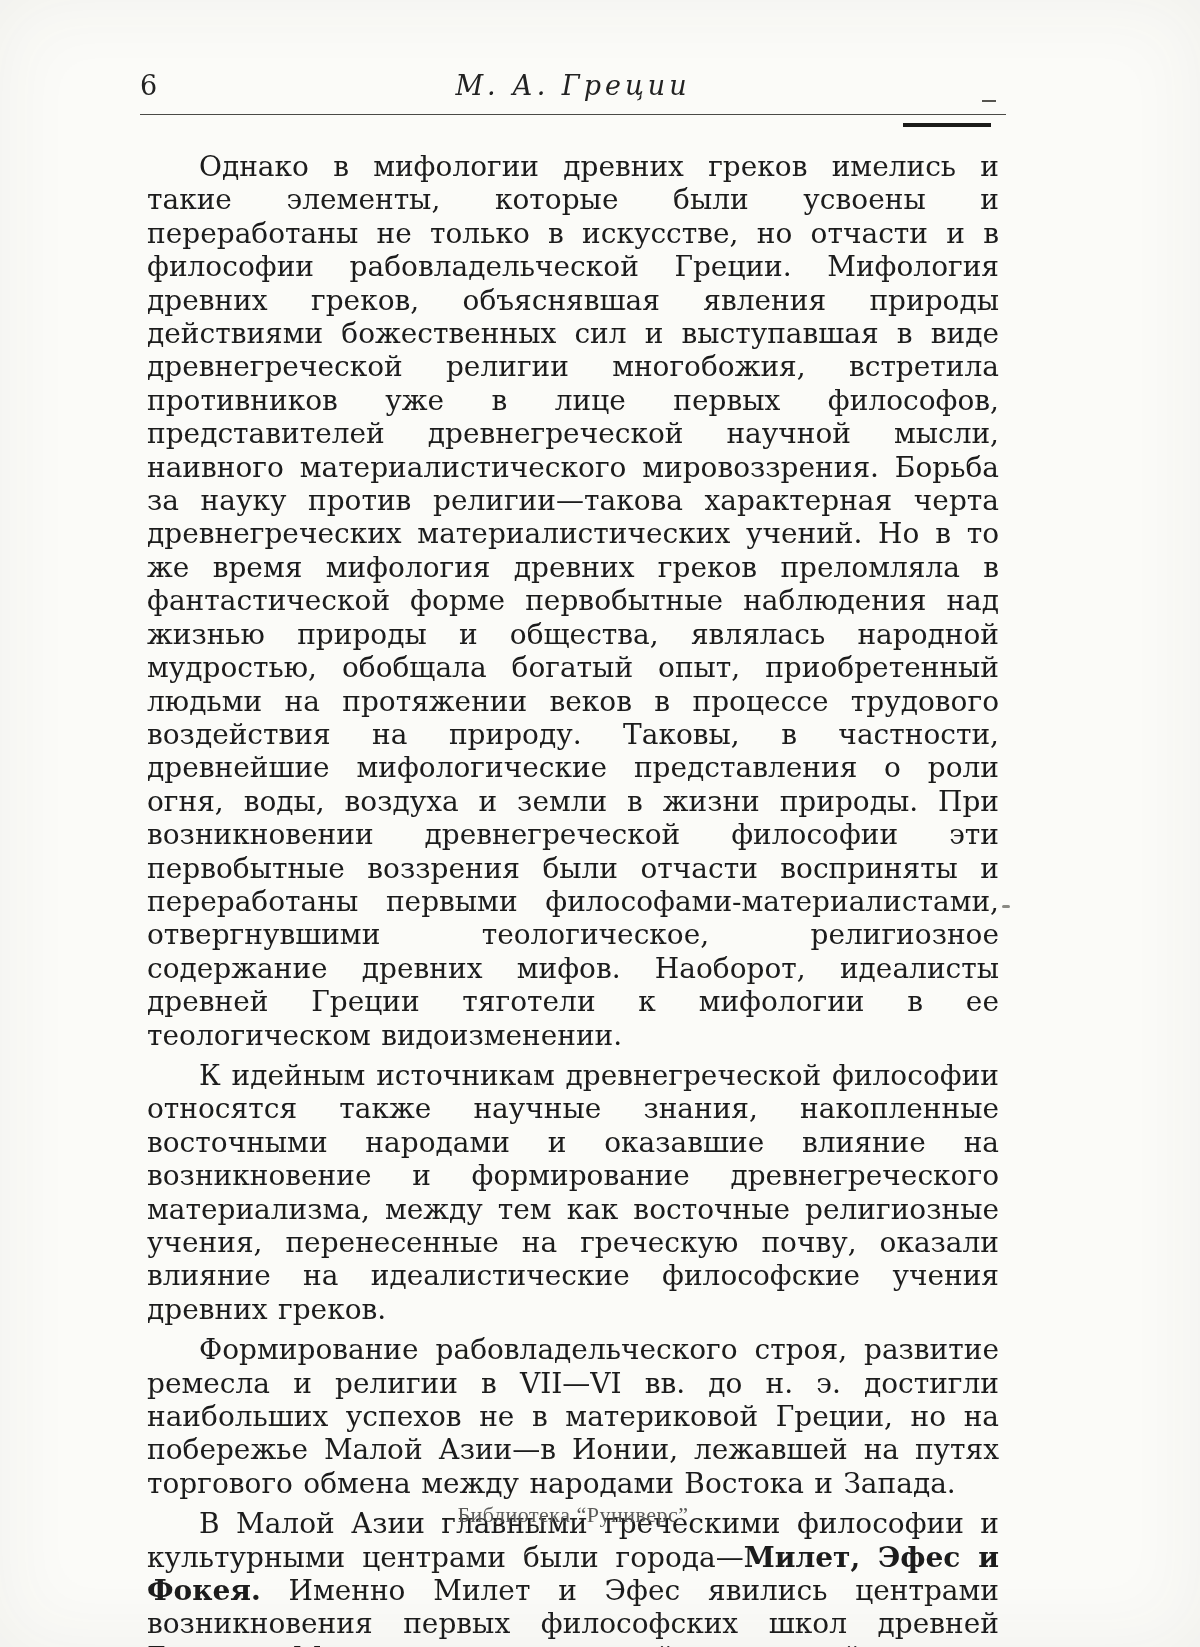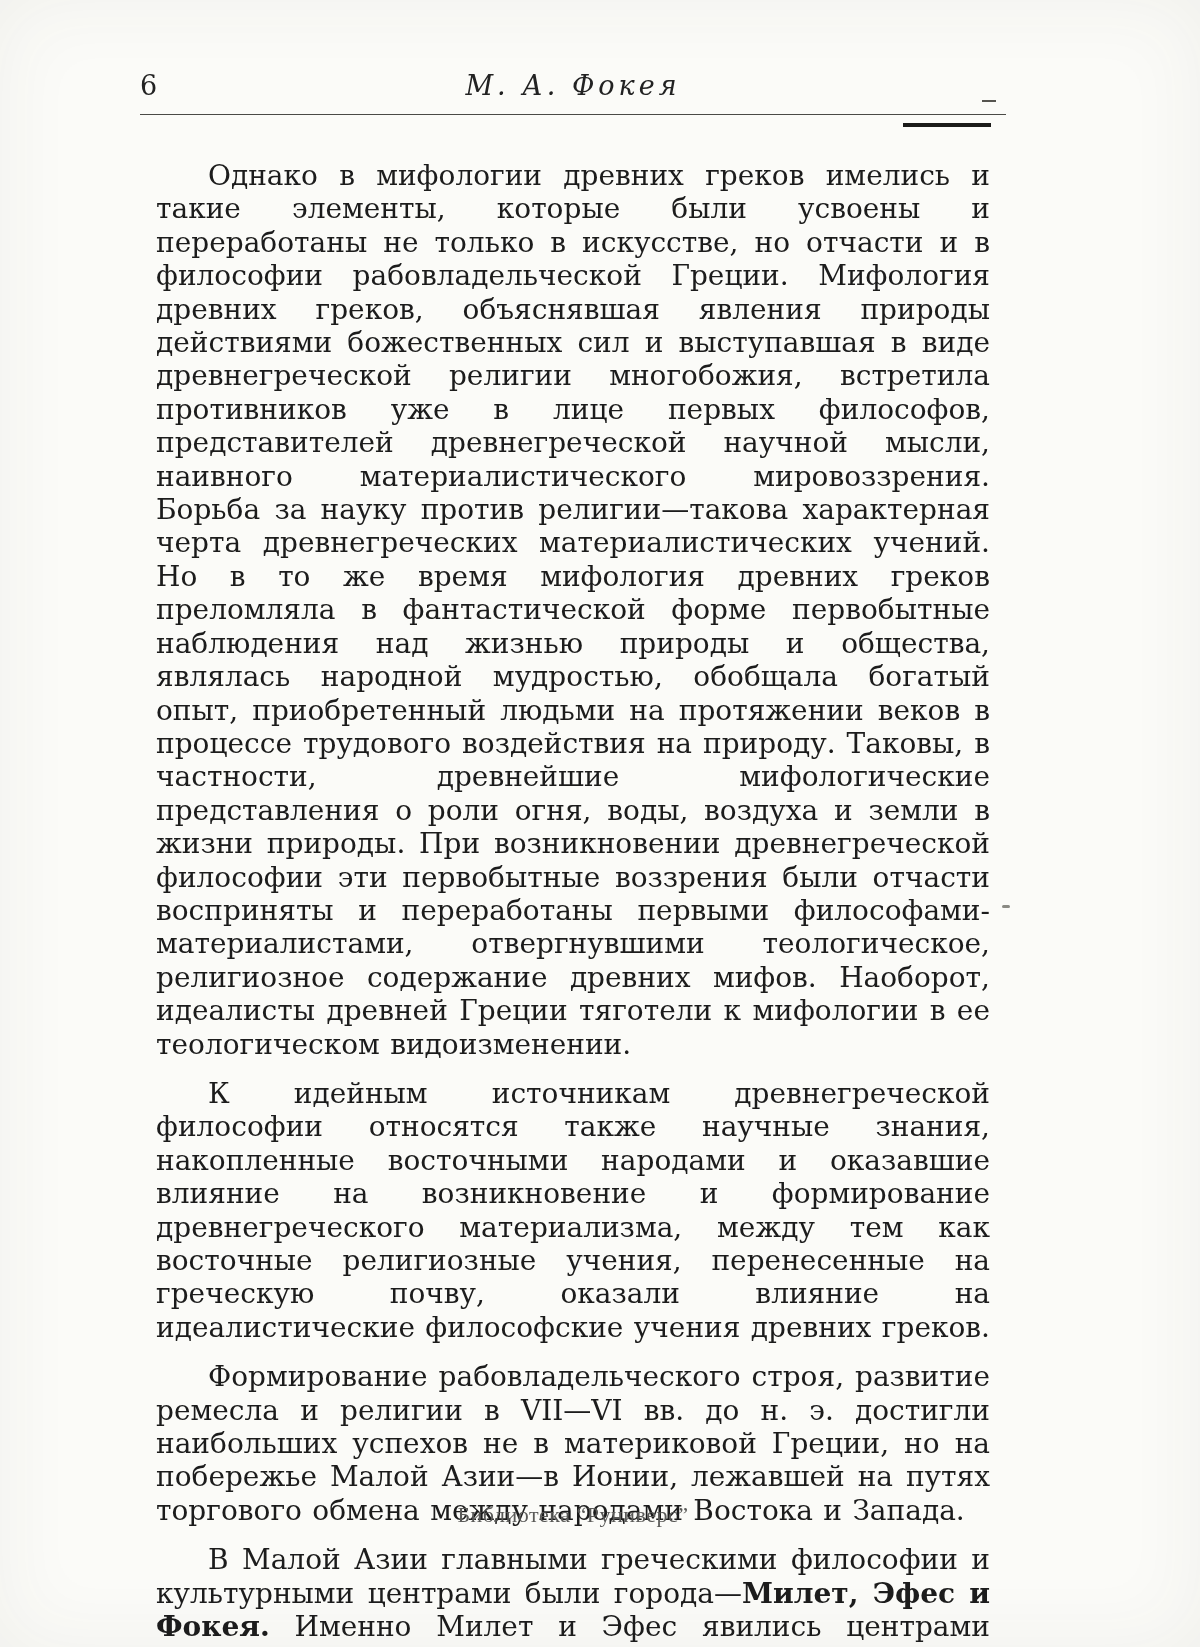--- a/index.html
+++ b/index.html
@@ -60,21 +60,21 @@
     height: 4px;
     background: #1b1b19;
   }
   .body-text {
     position: absolute;
     top: 143px;
     left: 140px;
     width: 866px;
   }
   .body-text p {
-    margin: 16px;
+    margin: 7px;
     font-size: 28px;
     line-height: 33.4px;
     text-align: justify;
     text-indent: 52px;
     word-spacing: 1.5px;
   }
   .bold-run {
     font-weight: bold;
   }
   .scan-mark-right {
@@ -98,21 +98,21 @@
     letter-spacing: 0.5px;
   }
 </style>
 </head>
 <body>
 
 <div class="page">
 
   <div class="running-head">
     <span class="page-number">6</span>
-    <span class="head-title">М. А. Фокея</span>
+    <span class="head-title">М. А. Греции</span>
   </div>
 
   <div class="head-rule"></div>
   <div class="head-tick"></div>
   <div class="head-dash"></div>
 
   <div class="body-text">
       <p><span>Однако в мифологии древних греков имелись и такие элементы, которые были усвоены и переработаны не только в искусстве, но отчасти и в философии рабовладельческой Греции. Мифология древних греков, объяснявшая явления природы действиями божественных сил и выступавшая в виде древнегреческой религии многобожия, встретила противников уже в лице первых философов, представителей древнегреческой научной мысли, наивного материалистического мировоззрения. Борьба за науку против религии—такова характерная черта древнегреческих материалистических учений. Но в то же время мифология древних греков преломляла в фантастической форме первобытные наблюдения над жизнью природы и общества, являлась народной мудростью, обобщала богатый опыт, приобретенный людьми на протяжении веков в процессе трудового воздействия на природу. Таковы, в частности, древнейшие мифологические представления о роли огня, воды, воздуха и земли в жизни природы. При возникновении древнегреческой философии эти первобытные воззрения были отчасти восприняты и переработаны первыми философами-материалистами, отвергнувшими теологическое, религиозное содержание древних мифов. Наоборот, идеалисты древней Греции тяготели к мифологии в ее теологическом видоизменении.</span></p>
       <p><span>К идейным источникам древнегреческой философии относятся также научные знания, накопленные восточными народами и оказавшие влияние на возникновение и формирование древнегреческого материализма, между тем как восточные религиозные учения, перенесенные на греческую почву, оказали влияние на идеалистические философские учения древних греков.</span></p>
       <p><span>Формирование рабовладельческого строя, развитие ремесла и религии в VII—VI вв. до н. э. достигли наибольших успехов не в материковой Греции, но на побережье Малой Азии—в Ионии, лежавшей на путях торгового обмена между народами Востока и Запада.</span></p>

